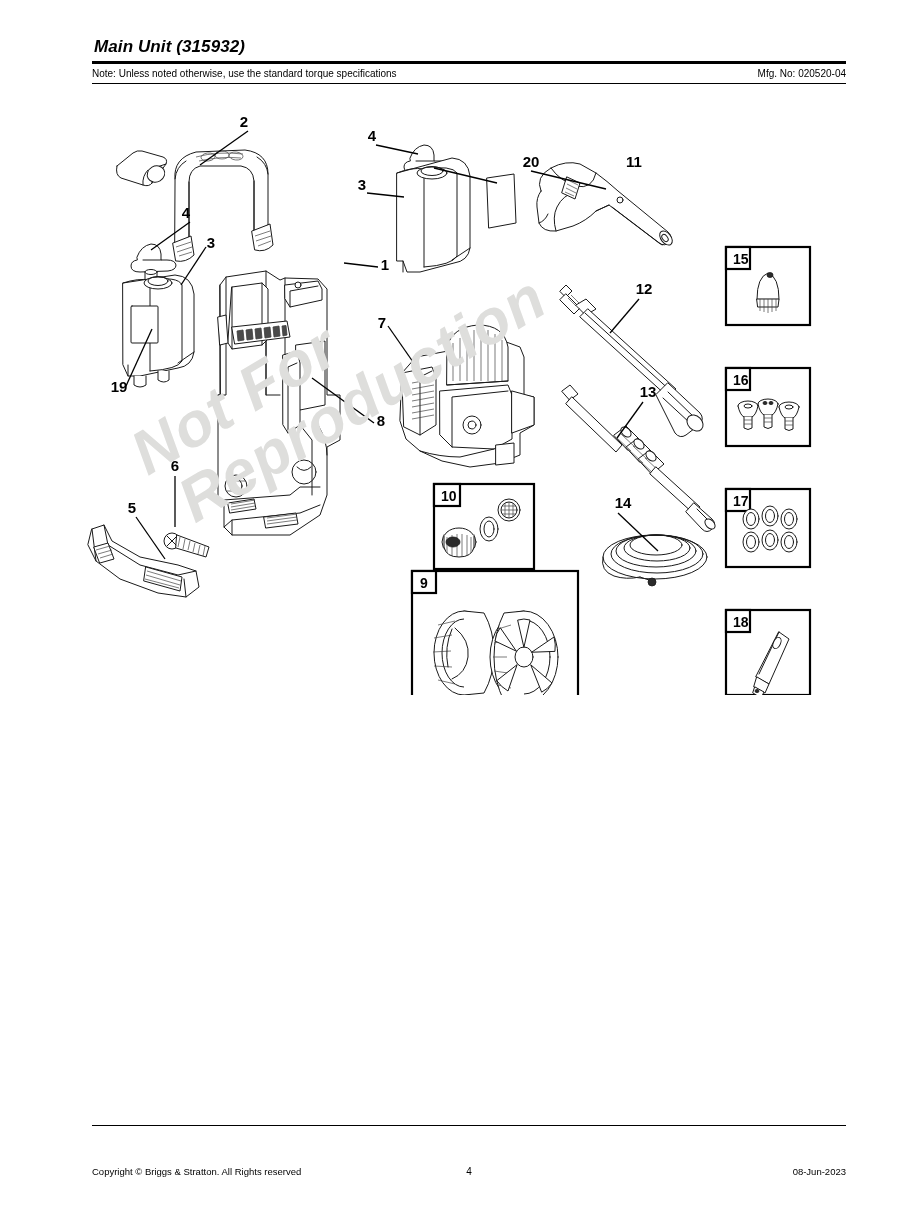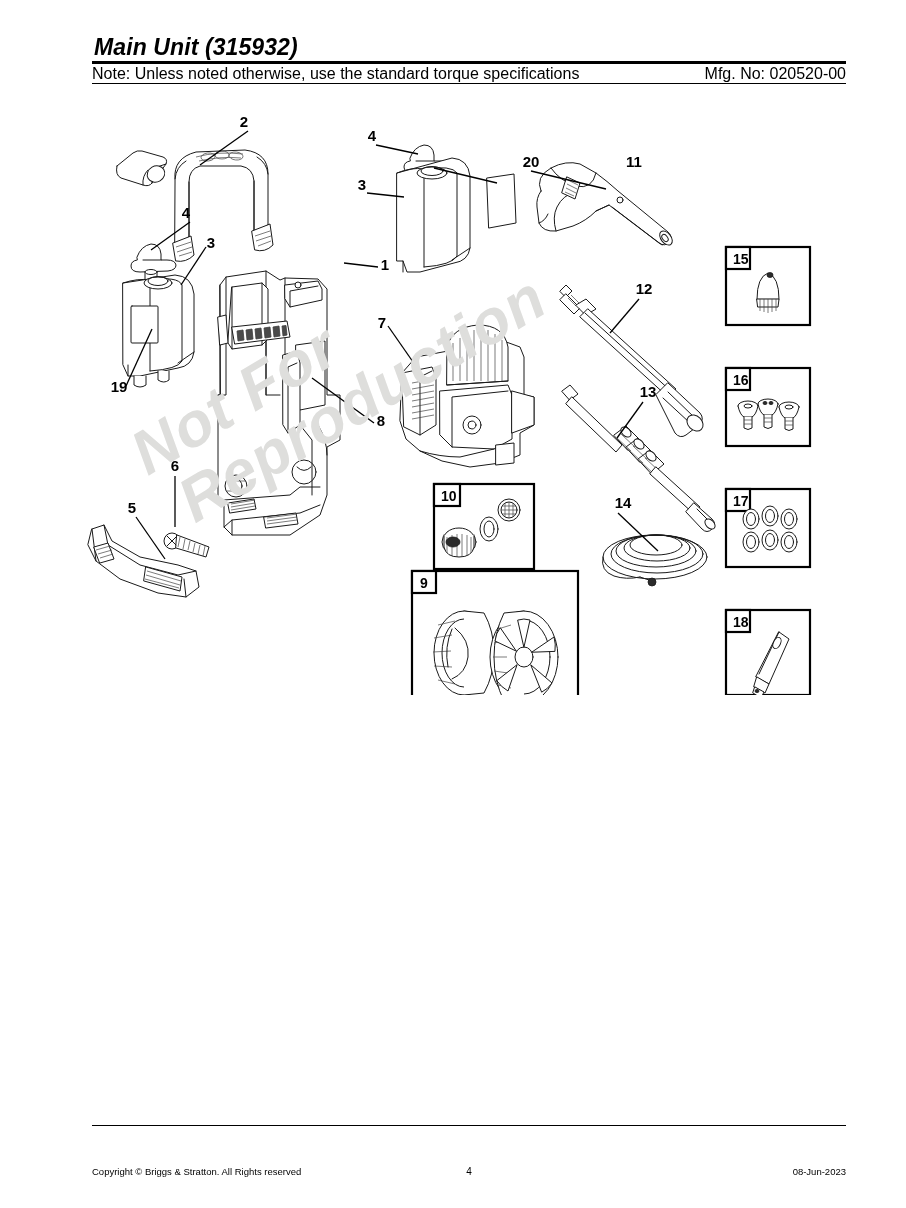--- a/index.html
+++ b/index.html
@@ -17,37 +17,37 @@
   }
 
   
   #header {
     position: absolute;
     left: 92px;
     top: 36px;
     width: 754px;
   }
   #page-title {
-    font-size: 23px;
+    font-size: 17px;
     font-weight: bold;
     font-style: italic;
     letter-spacing: 0.1px;
     line-height: 22px;
     margin: 0 0 3px 2px;
   }
   #header-rule {
     height: 3px;
     background: #000;
     width: 100%;
   }
   #header-sub {
     display: flex;
     justify-content: space-between;
     align-items: center;
-    font-size: 16px;
+    font-size: 10px;
     line-height: 16px;
     padding-top: 2px;
   }
   #header-rule-thin {
     height: 1px;
     background: #000;
     width: 100%;
     margin-top: 1px;
   }
 
@@ -110,21 +110,21 @@
   #watermark div:nth-child(2) { margin-left: 16px; }
 </style>
 </head>
 <body>
 
 <div id="header">
   <div id="page-title">Main Unit (315932)</div>
   <div id="header-rule"></div>
   <div id="header-sub">
     <span>Note: Unless noted otherwise, use the standard torque specifications</span>
-    <span>Mfg. No: 020520-00</span>
+    <span>Mfg. No: 020520-04</span>
   </div>
   <div id="header-rule-thin"></div>
 </div>
 
 <div id="watermark">
   <div>Not For</div>
   <div>Reproduction</div>
 </div>
 
 <div id="diagram">

